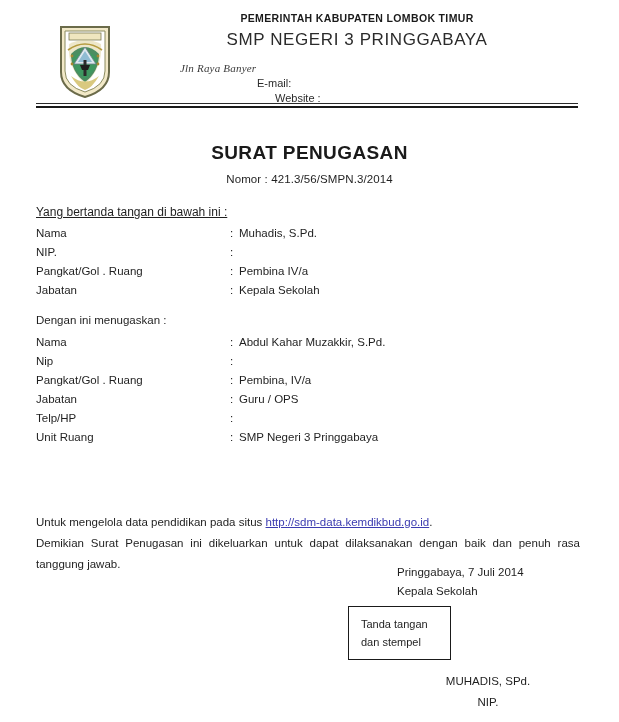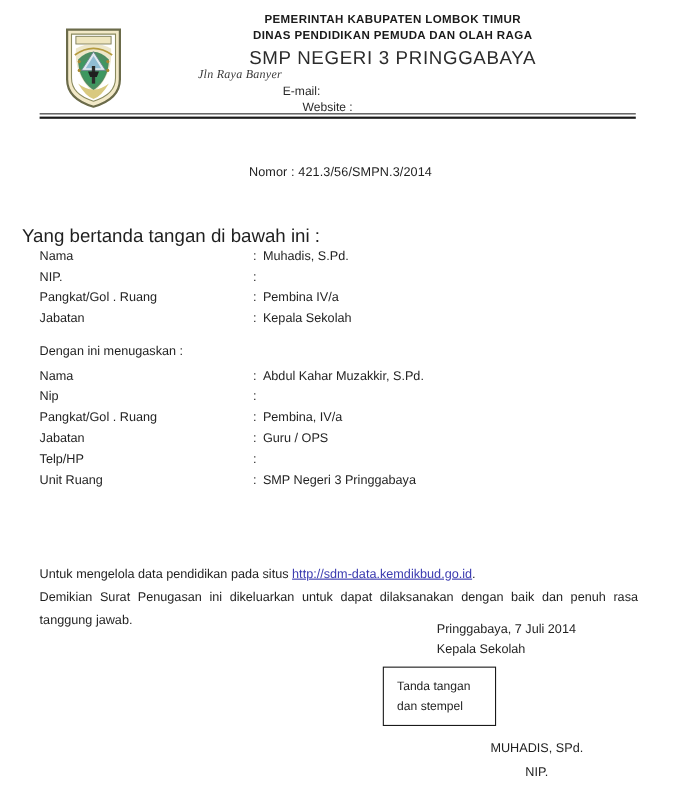--- a/index.html
+++ b/index.html
@@ -127,24 +127,25 @@
   .doc-number {
     margin-top: 9px;
     font-size: 11.5px;
     color: #1f1f1f;
     letter-spacing: 0.1px;
   }
 
   
   .intro-a {
     position: absolute;
-    left: 20px;
+    left: 36px;
     top: 205px;
-    font-size: 17px;
-    color: #1f1f1f;
+    font-size: 12px;
+    color: #1f1f1f;
+    text-decoration: underline;
   }
   .intro-b {
     position: absolute;
     left: 36px;
     top: 314px;
     font-size: 11.5px;
     color: #1f1f1f;
   }
 
   .field-table {
@@ -260,39 +261,39 @@
         <path d="M10 26 Q27 14 44 26" fill="none" stroke="#b59b3e" stroke-width="1.6"></path>
         <circle cx="14" cy="32" r="1.4" fill="#a8882f"></circle>
         <circle cx="14" cy="40" r="1.4" fill="#a8882f"></circle>
         <circle cx="40" cy="32" r="1.4" fill="#a8882f"></circle>
         <circle cx="40" cy="40" r="1.4" fill="#a8882f"></circle>
       </svg>
     </div>
 
     <div class="head-lines">
       <div class="gov-line">PEMERINTAH KABUPATEN LOMBOK TIMUR</div>
-      <div class="gov-line">DINAS PENDIDIKAN PEMUDA DAN OLAH RAGA</div>
       <div class="school-line">SMP NEGERI 3 PRINGGABAYA</div>
     </div>
 
     <div class="street">Jln Raya Banyer</div>
 
     <div class="contact">
       <div class="email-row">E-mail:</div>
       <div class="web-row">Website :</div>
     </div>
   </div>
 
   <div class="rule-wrap">
     <div class="rule-thin"></div>
     <div class="rule-gap"></div>
     <div class="rule-thick"></div>
   </div>
 
   <div class="title-block">
+    <div class="doc-title">SURAT PENUGASAN</div>
     <div class="doc-number">Nomor : 421.3/56/SMPN.3/2014</div>
   </div>
 
   <div class="intro-a">Yang bertanda tangan di bawah ini :</div>
 
   <table class="field-table block-a">
     <tbody>
         <tr>
           <td class="label">Nama</td>
           <td class="colon">:</td>

